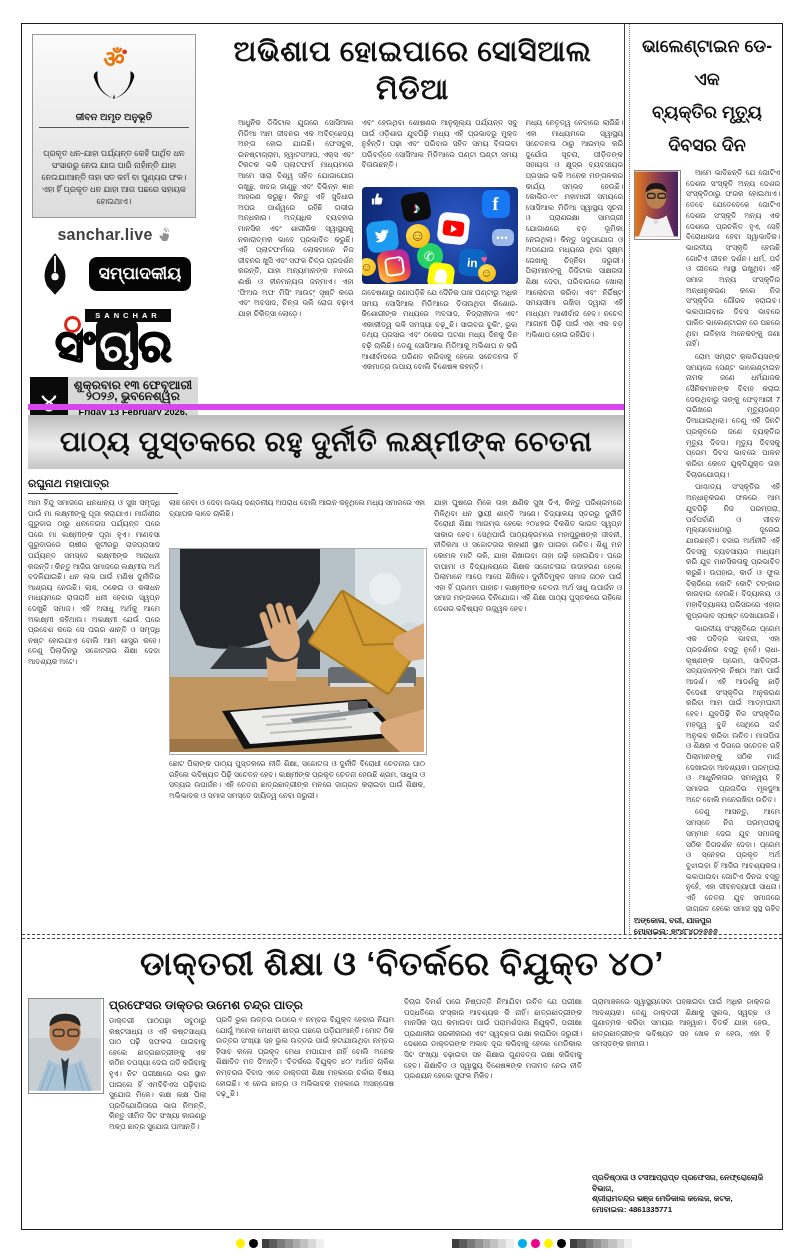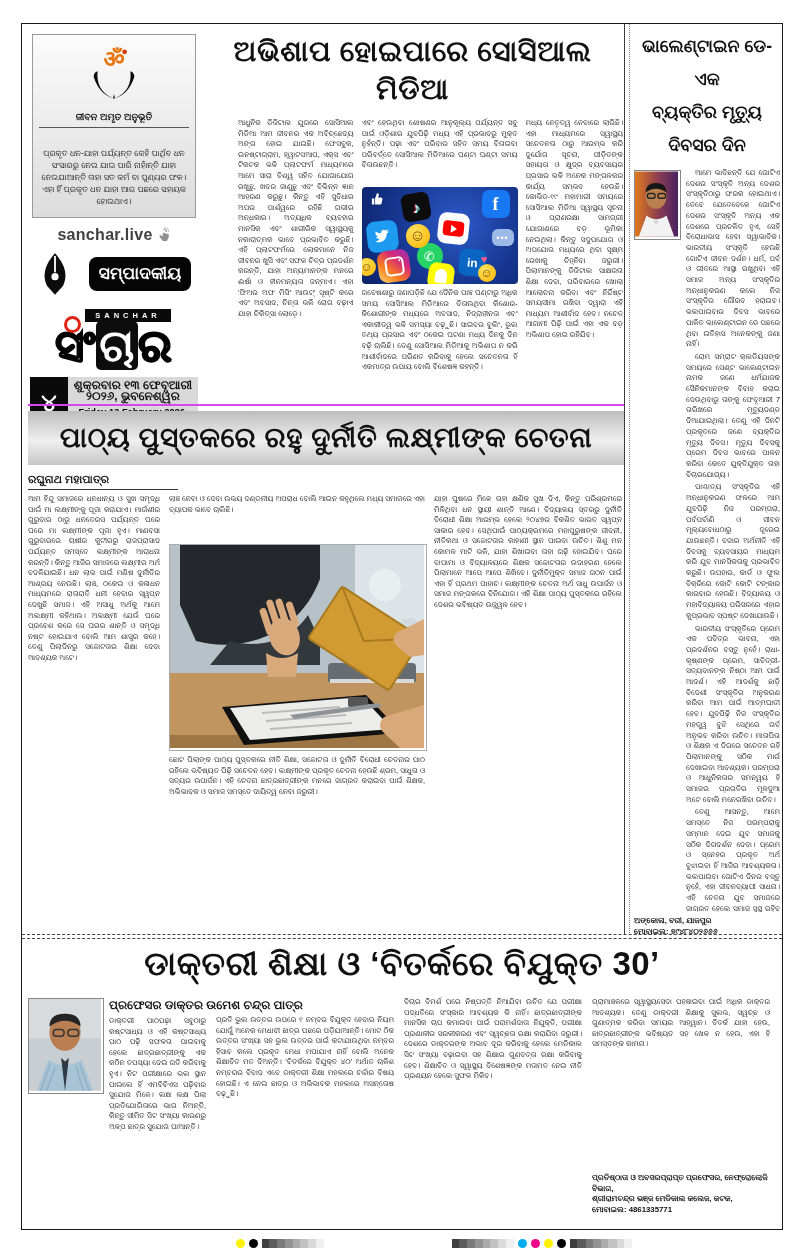--- a/index.html
+++ b/index.html
@@ -82,21 +82,21 @@
   .right-art{position:absolute;left:612px;top:6px;width:146px;}
   .r-headline{font-size:17.5px;font-weight:700;text-align:center;line-height:33px;}
   .r-body{margin-top:6px;}
   .r-photo{float:left;width:45px;height:68px;margin:2px 5px 2px 0;border:1px solid #888;}
   .r-byline{font-size:10px;font-weight:700;padding:2px 0 4px;border-bottom:1px solid #444;margin-bottom:3px;}
   .r-text{font-size:7.4px;line-height:10.7px;text-align:justify;height:744px;overflow:hidden;}
   .r-text p{margin:0 0 2px;text-indent:9px;}
   .r-footer{font-size:7.8px;font-weight:700;line-height:11px;margin-top:3px;}
 
   
-  .mid-art{position:absolute;left:6px;top:380px;width:596px;border-top:2px solid #d946ef;padding-top:5px;}
+  .mid-art{position:absolute;left:6px;top:380px;width:596px;border-top:6px solid #d946ef;padding-top:5px;}
   .mid-bar{height:54px;background:linear-gradient(180deg,#bdbdbd,#efefef 55%,#c6c6c6);
            display:flex;align-items:center;justify-content:center;
            font-size:28px;font-weight:700;letter-spacing:.5px;}
   .mid-byline{font-size:11px;font-weight:700;margin:8px 0 2px;padding-bottom:3px;border-bottom:1px solid #333;width:150px;}
   .mid-cols{display:flex;gap:9px;margin-top:4px;height:436px;}
   .mc1{width:132px;height:436px;}
   .mc2{width:256px;display:flex;flex-direction:column;}
   .mc2 .m2a{height:50px;overflow:hidden;}
   .mc2 .m2b{flex:1;overflow:hidden;margin-top:4px;}
   .mc3{width:188px;display:flex;flex-direction:column;}
@@ -324,21 +324,21 @@
         </div>
         <div class="mc3">
           <div class="m3txt bodytxt">ଯାହା ଘୁଷରେ ମିଳେ ତାହା କ୍ଷଣିକ ସୁଖ ଦିଏ, କିନ୍ତୁ ପରିଶ୍ରମରେ ମିଳିଥିବା ଧନ ସ୍ଥାୟୀ ଶାନ୍ତି ଆଣେ। ବିଦ୍ୟାଳୟ ସ୍ତରରୁ ଦୁର୍ନୀତି ବିରୋଧୀ ଶିକ୍ଷା ଆରମ୍ଭ ହେଲେ ୨୦୪୭ର ବିକଶିତ ଭାରତ ସ୍ୱପ୍ନ ସାକାର ହେବ। ସେଥିପାଇଁ ପାଠ୍ୟକ୍ରମରେ ମହାପୁରୁଷଙ୍କ ଜୀବନୀ, ନୀତିକଥା ଓ ସଚ୍ଚୋଟତାର କାହାଣୀ ସ୍ଥାନ ପାଇବା ଉଚିତ। ଶିଶୁ ମନ କୋମଳ ମାଟି ଭଳି, ଯାହା ଶିଖାଇବା ତାହା ଗଢ଼ି ହୋଇଯିବ। ଘରେ ବାପାମା ଓ ବିଦ୍ୟାଳୟରେ ଶିକ୍ଷକ ସଚ୍ଚୋଟତାର ଉଦାହରଣ ହେଲେ ପିଲାମାନେ ଆପେ ଆପେ ଶିଖିବେ। ଦୁର୍ନୀତିମୁକ୍ତ ସମାଜ ଗଠନ ପାଇଁ ଏହା ହିଁ ପ୍ରଥମ ପାହାଚ। ଲକ୍ଷ୍ମୀଙ୍କ ଚେତନା ଅର୍ଥ ସାଧୁ ଉପାର୍ଜନ ଓ ସମାଜ ମଙ୍ଗଳରେ ବିନିଯୋଗ। ଏହି ଶିକ୍ଷା ପାଠ୍ୟ ପୁସ୍ତକରେ ରହିଲେ ଦେଶର ଭବିଷ୍ୟତ ଉଜ୍ଜ୍ୱଳ ହେବ।</div>
         </div>
       </div>
     </section>
 
     <div class="hdiv"></div>
 
     <section class="bot-art">
-      <h1 class="bot-headline" style="margin:0;">ଡାକ୍ତରୀ ଶିକ୍ଷା ଓ ‘ବିତର୍କରେ ବିଯୁକ୍ତ 30’</h1>
+      <h1 class="bot-headline" style="margin:0;">ଡାକ୍ତରୀ ଶିକ୍ଷା ଓ ‘ବିତର୍କରେ ବିଯୁକ୍ତ ୪୦’</h1>
       <div class="bot-cols">
         <div class="bc">
           <div class="b-photo">
             <svg width="72" height="92" viewBox="0 0 74 94">
               <rect width="74" height="94" fill="#c9ced2"></rect>
               <rect x="0" y="0" width="74" height="40" fill="#d7dbde"></rect>
               <ellipse cx="37" cy="34" rx="16" ry="19" fill="#b97f52"></ellipse>
               <path d="M21 28 Q21 15 37 15 Q53 15 53 28 Q45 22 37 22 Q29 22 21 28 Z" fill="#242424"></path>
               <rect x="25" y="31" width="11" height="7" rx="3" fill="none" stroke="#333" stroke-width="1.5"></rect>
               <rect x="40" y="31" width="11" height="7" rx="3" fill="none" stroke="#333" stroke-width="1.5"></rect>
@@ -348,21 +348,21 @@
             </svg>
           </div>
           <div class="b-byline">ପ୍ରଫେସର ଡାକ୍ତର ଉମେଶ ଚନ୍ଦ୍ର ପାତ୍ର</div>
           <div class="bodytxt" style="height:190px;">ଡାକ୍ତରୀ ପାଠପଢ଼ା ସବୁଠାରୁ କଷ୍ଟସାଧ୍ୟ ଓ ଏହି କଷ୍ଟସାଧ୍ୟ ପାଠ ପଢ଼ି ସଫଳତା ପାଇବାକୁ ହେଲେ ଛାତ୍ରଛାତ୍ରୀଙ୍କୁ ଏକ କଠିନ ତପସ୍ୟା ଦେଇ ଗତି କରିବାକୁ ହୁଏ। ନିଟ ପରୀକ୍ଷାରେ ଭଲ ସ୍ଥାନ ପାଇଲେ ହିଁ ଏମବିବିଏସ ପଢ଼ିବାର ସୁଯୋଗ ମିଳେ। ଲକ୍ଷ ଲକ୍ଷ ପିଲା ପ୍ରତିଯୋଗିତାରେ ଭାଗ ନିଅନ୍ତି, କିନ୍ତୁ ସୀମିତ ସିଟ ସଂଖ୍ୟା କାରଣରୁ ଅଳ୍ପ ଛାତ୍ର ସୁଯୋଗ ପାଆନ୍ତି।</div>
         </div>
         <div class="bc bc2pad bodytxt">ପ୍ରତି ଭୁଲ ଉତ୍ତର ଉପରେ ୧ ନମ୍ବର ବିଯୁକ୍ତ ହେବାର ନିୟମ ଯୋଗୁଁ ଅନେକ ମେଧାବୀ ଛାତ୍ର ପଛରେ ପଡ଼ିଯାଆନ୍ତି। ମୋଟ ଠିକ ଉତ୍ତର ସଂଖ୍ୟା ସହ ଭୁଲ ଉତ୍ତର ପାଇଁ କଟାଯାଉଥିବା ନମ୍ବର ହିସାବ କଲେ ପ୍ରକୃତ ମେଧା ମପାଯାଏ ନାହିଁ ବୋଲି ଅନେକ ଶିକ୍ଷାବିତ ମତ ଦିଅନ୍ତି। ‘ବିତର୍କରେ ବିଯୁକ୍ତ ୪୦’ ଅର୍ଥାତ ଚାଳିଶ ନମ୍ବରର ବିବାଦ ଏବେ ଡାକ୍ତରୀ ଶିକ୍ଷା ମହଲରେ ଚର୍ଚ୍ଚାର ବିଷୟ ହୋଇଛି। ଏ ନେଇ ଛାତ୍ର ଓ ଅଭିଭାବକ ମହଲରେ ଅସନ୍ତୋଷ ବଢ଼ୁଛି।</div>
         <div class="bc bodytxt">ବିଚାର ବିମର୍ଶ ପରେ ନିଷ୍ପତ୍ତି ନିଆଯିବା ଉଚିତ ଯେ ପରୀକ୍ଷା ପଦ୍ଧତିରେ ସଂସ୍କାର ଆବଶ୍ୟକ କି ନାହିଁ। ଛାତ୍ରଛାତ୍ରୀଙ୍କ ମାନସିକ ଚାପ କମାଇବା ପାଇଁ ପରାମର୍ଶଦାତା ନିଯୁକ୍ତି, ପରୀକ୍ଷା ପ୍ରଣାଳୀର ସରଳୀକରଣ ଏବଂ ସ୍ୱଚ୍ଛତା ରକ୍ଷା କରାଯିବା ଜରୁରୀ। ଦେଶରେ ଡାକ୍ତରଙ୍କ ଅଭାବ ଦୂର କରିବାକୁ ହେଲେ ମେଡିକାଲ ସିଟ ସଂଖ୍ୟା ବଢ଼ାଇବା ସହ ଶିକ୍ଷାର ଗୁଣବତ୍ତା ରକ୍ଷା କରିବାକୁ ହେବ। ଶିକ୍ଷାବିତ ଓ ସ୍ୱାସ୍ଥ୍ୟ ବିଶେଷଜ୍ଞଙ୍କ ମତାମତ ନେଇ ନୀତି ପ୍ରଣୟନ ହେଲେ ସୁଫଳ ମିଳିବ।</div>
         <div class="bc bc4">
           <div class="b4txt bodytxt">ଗ୍ରାମାଞ୍ଚଳରେ ସ୍ୱାସ୍ଥ୍ୟସେବା ପହଞ୍ଚାଇବା ପାଇଁ ଅଧିକ ଡାକ୍ତର ଆବଶ୍ୟକ। ତେଣୁ ଡାକ୍ତରୀ ଶିକ୍ଷାକୁ ସୁଲଭ, ସ୍ୱଚ୍ଛ ଓ ଗୁଣାତ୍ମକ କରିବା ସମୟର ଆହ୍ୱାନ। ବିତର୍କ ଯାହା ହେଉ, ଛାତ୍ରଛାତ୍ରୀଙ୍କ ଭବିଷ୍ୟତ ସହ ଖେଳ ନ ହେଉ, ଏହା ହିଁ ସମସ୍ତଙ୍କ କାମନା।</div>
           <div class="b-footer">
-            <div>ପ୍ରତିଷ୍ଠାତା ଓ ଅବସରପ୍ରାପ୍ତ ପ୍ରଫେସର, ନେଫ୍ରୋଲୋଜି ବିଭାଗ,</div>
+            <div>ପ୍ରତିଷ୍ଠାତା ଓ ଟସଆପ୍ରାପ୍ତ ପ୍ରଫେସର, ନେଫ୍ରୋଲୋଜି ବିଭାଗ,</div>
             <div>ଶ୍ରୀରାମଚନ୍ଦ୍ର ଭଞ୍ଜ ମେଡିକାଲ କଲେଜ, କଟକ,</div>
             <div>ମୋବାଇଲ: 4861335771</div>
           </div>
         </div>
       </div>
     </section>
   </div>
 
   <div class="regrow">
     <div class="cluster" style="left:236px;">

